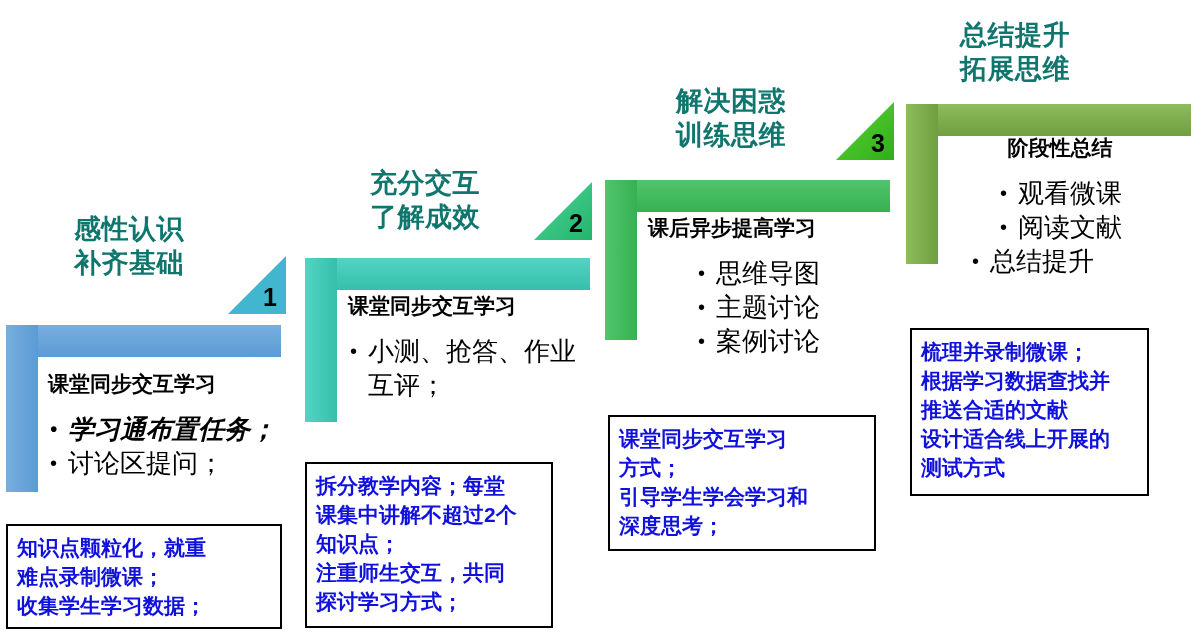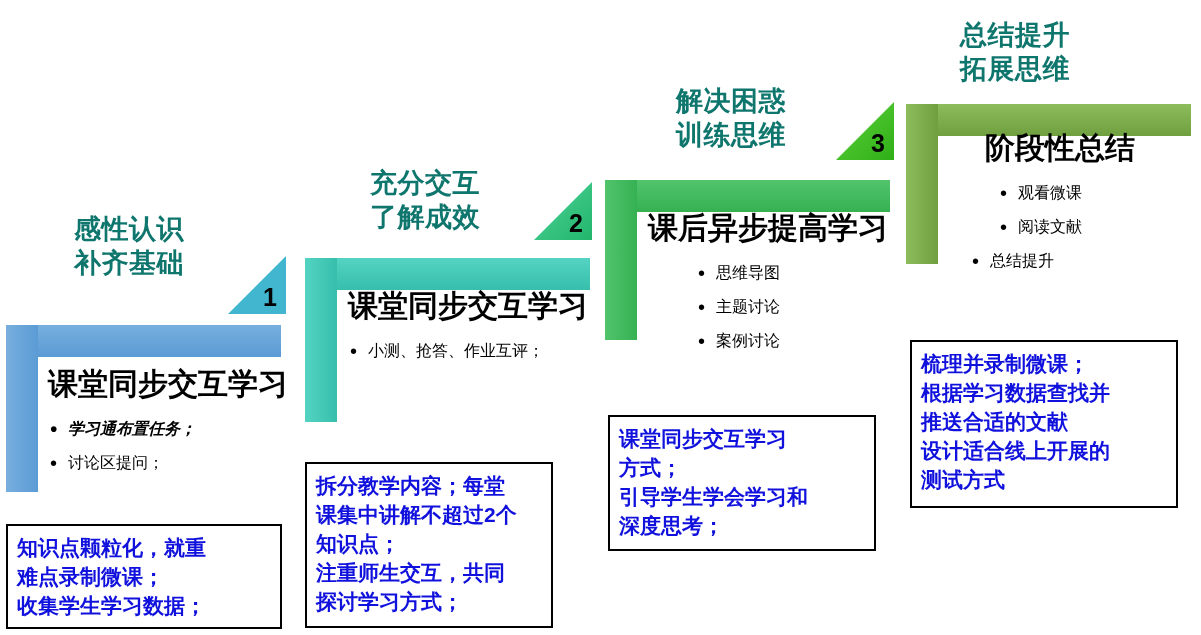--- a/index.html
+++ b/index.html
@@ -72,35 +72,35 @@
     width: 32px;
     bottom: 0;
   }
 
   
   .card {
     position: absolute;
   }
   .card-title {
     font-weight: bold;
-    font-size: 30px;
+    font-size: 21px;
     line-height: 28px;
     color: #000000;
     white-space: nowrap;
     margin-bottom: 14px;
   }
   .bullets {
     list-style: none;
     margin: 0;
     padding: 0;
   }
   .bullets li {
     position: relative;
     padding-left: 20px;
-    font-size: 16px;
+    font-size: 26px;
     line-height: 34px;
     color: #000000;
     white-space: nowrap;
   }
   .bullets li::before {
     content: "\2022";
     position: absolute;
     left: 2px;
     top: 0;
     font-size: 20px;
@@ -146,21 +146,21 @@
   #stage-3 .stage-heading { left: 676px; top: 84px; }
   #stage-3 .badge { left: 836px; top: 102px; }
   #stage-3 .bracket { left: 605px; top: 180px; width: 285px; height: 160px; }
   #stage-3 .card { left: 648px; top: 214px; width: 250px; }
   #stage-3 .note { left: 608px; top: 415px; width: 268px; height: 136px; }
 
   
   #stage-4 .stage-heading { left: 960px; top: 18px; }
   #stage-4 .bracket { left: 906px; top: 104px; width: 285px; height: 160px; }
   #stage-4 .card { left: 950px; top: 134px; width: 250px; }
-  #stage-4 .note { left: 910px; top: 340px; width: 268px; height: 168px; }
+  #stage-4 .note { left: 910px; top: 328px; width: 239px; height: 168px; }
 </style>
 </head>
 <body>
 
 <div class="stage" id="stage-1">
   <div class="stage-heading">
     <span class="hline">感性认识</span>
     <span class="hline">补齐基础</span>
   </div>
   <div class="badge">

